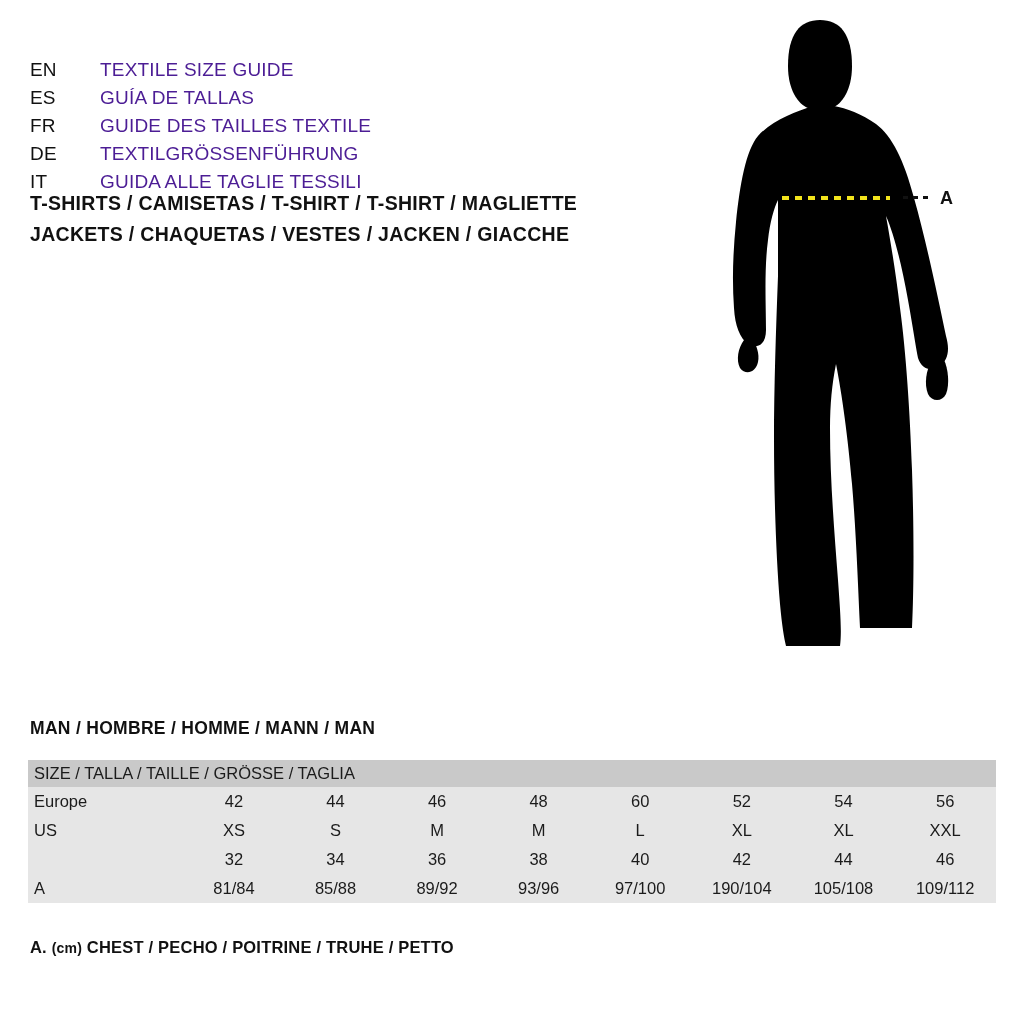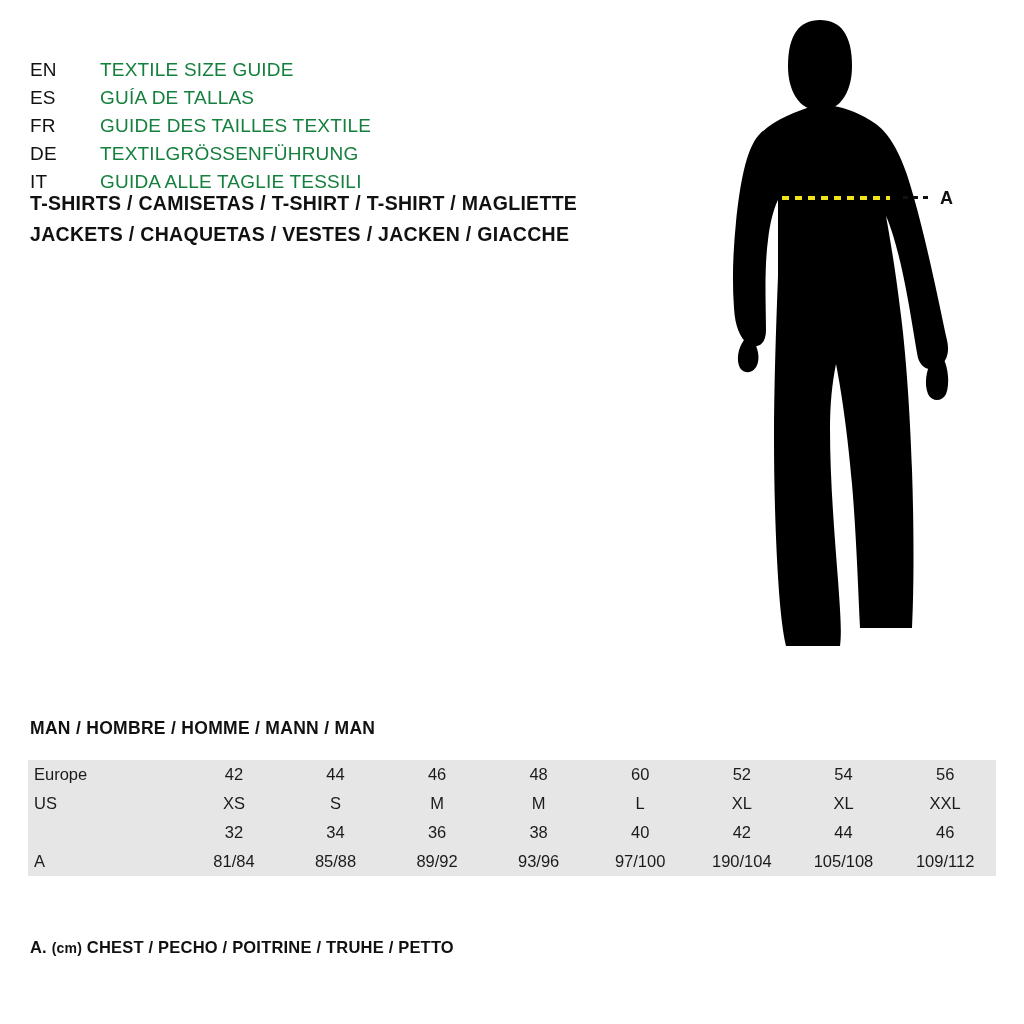--- a/index.html
+++ b/index.html
@@ -36,21 +36,21 @@
   .lang-code {
     width: 70px;
     font-size: 19px;
     letter-spacing: 0.2px;
     color: #111;
     margin-top: 33px;
   }
   .lang-text {
     font-size: 19px;
     letter-spacing: 0.2px;
-    color: #15803d;
+    color: #4c1d95;
     text-transform: uppercase;
   }
 
   .garment-lines {
     position: absolute;
     left: 30px;
     top: 188px;
     width: 640px;
   }
   .garment-line {
@@ -225,20 +225,23 @@
       <line x1="82" y1="190" x2="190" y2="190" stroke="#f2e41c" stroke-width="4" stroke-dasharray="7 6"></line>
     </svg>
   </div>
   <div class="measure-dashes"></div>
   <div class="measure-label">A</div>
 
   <div class="section-title">MAN / HOMBRE / HOMME / MANN / MAN</div>
 
   <table class="size-table">
     <tbody>
+      <tr class="row-head">
+        <td colspan="9">SIZE / TALLA / TAILLE / GRÖSSE / TAGLIA</td>
+      </tr>
       <tr class="row-shade">
         <td class="col-label">Europe</td>
         <td class="cell">42</td>
         <td class="cell">44</td>
         <td class="cell">46</td>
         <td class="cell">48</td>
         <td class="cell">60</td>
         <td class="cell">52</td>
         <td class="cell">54</td>
         <td class="cell">56</td>

